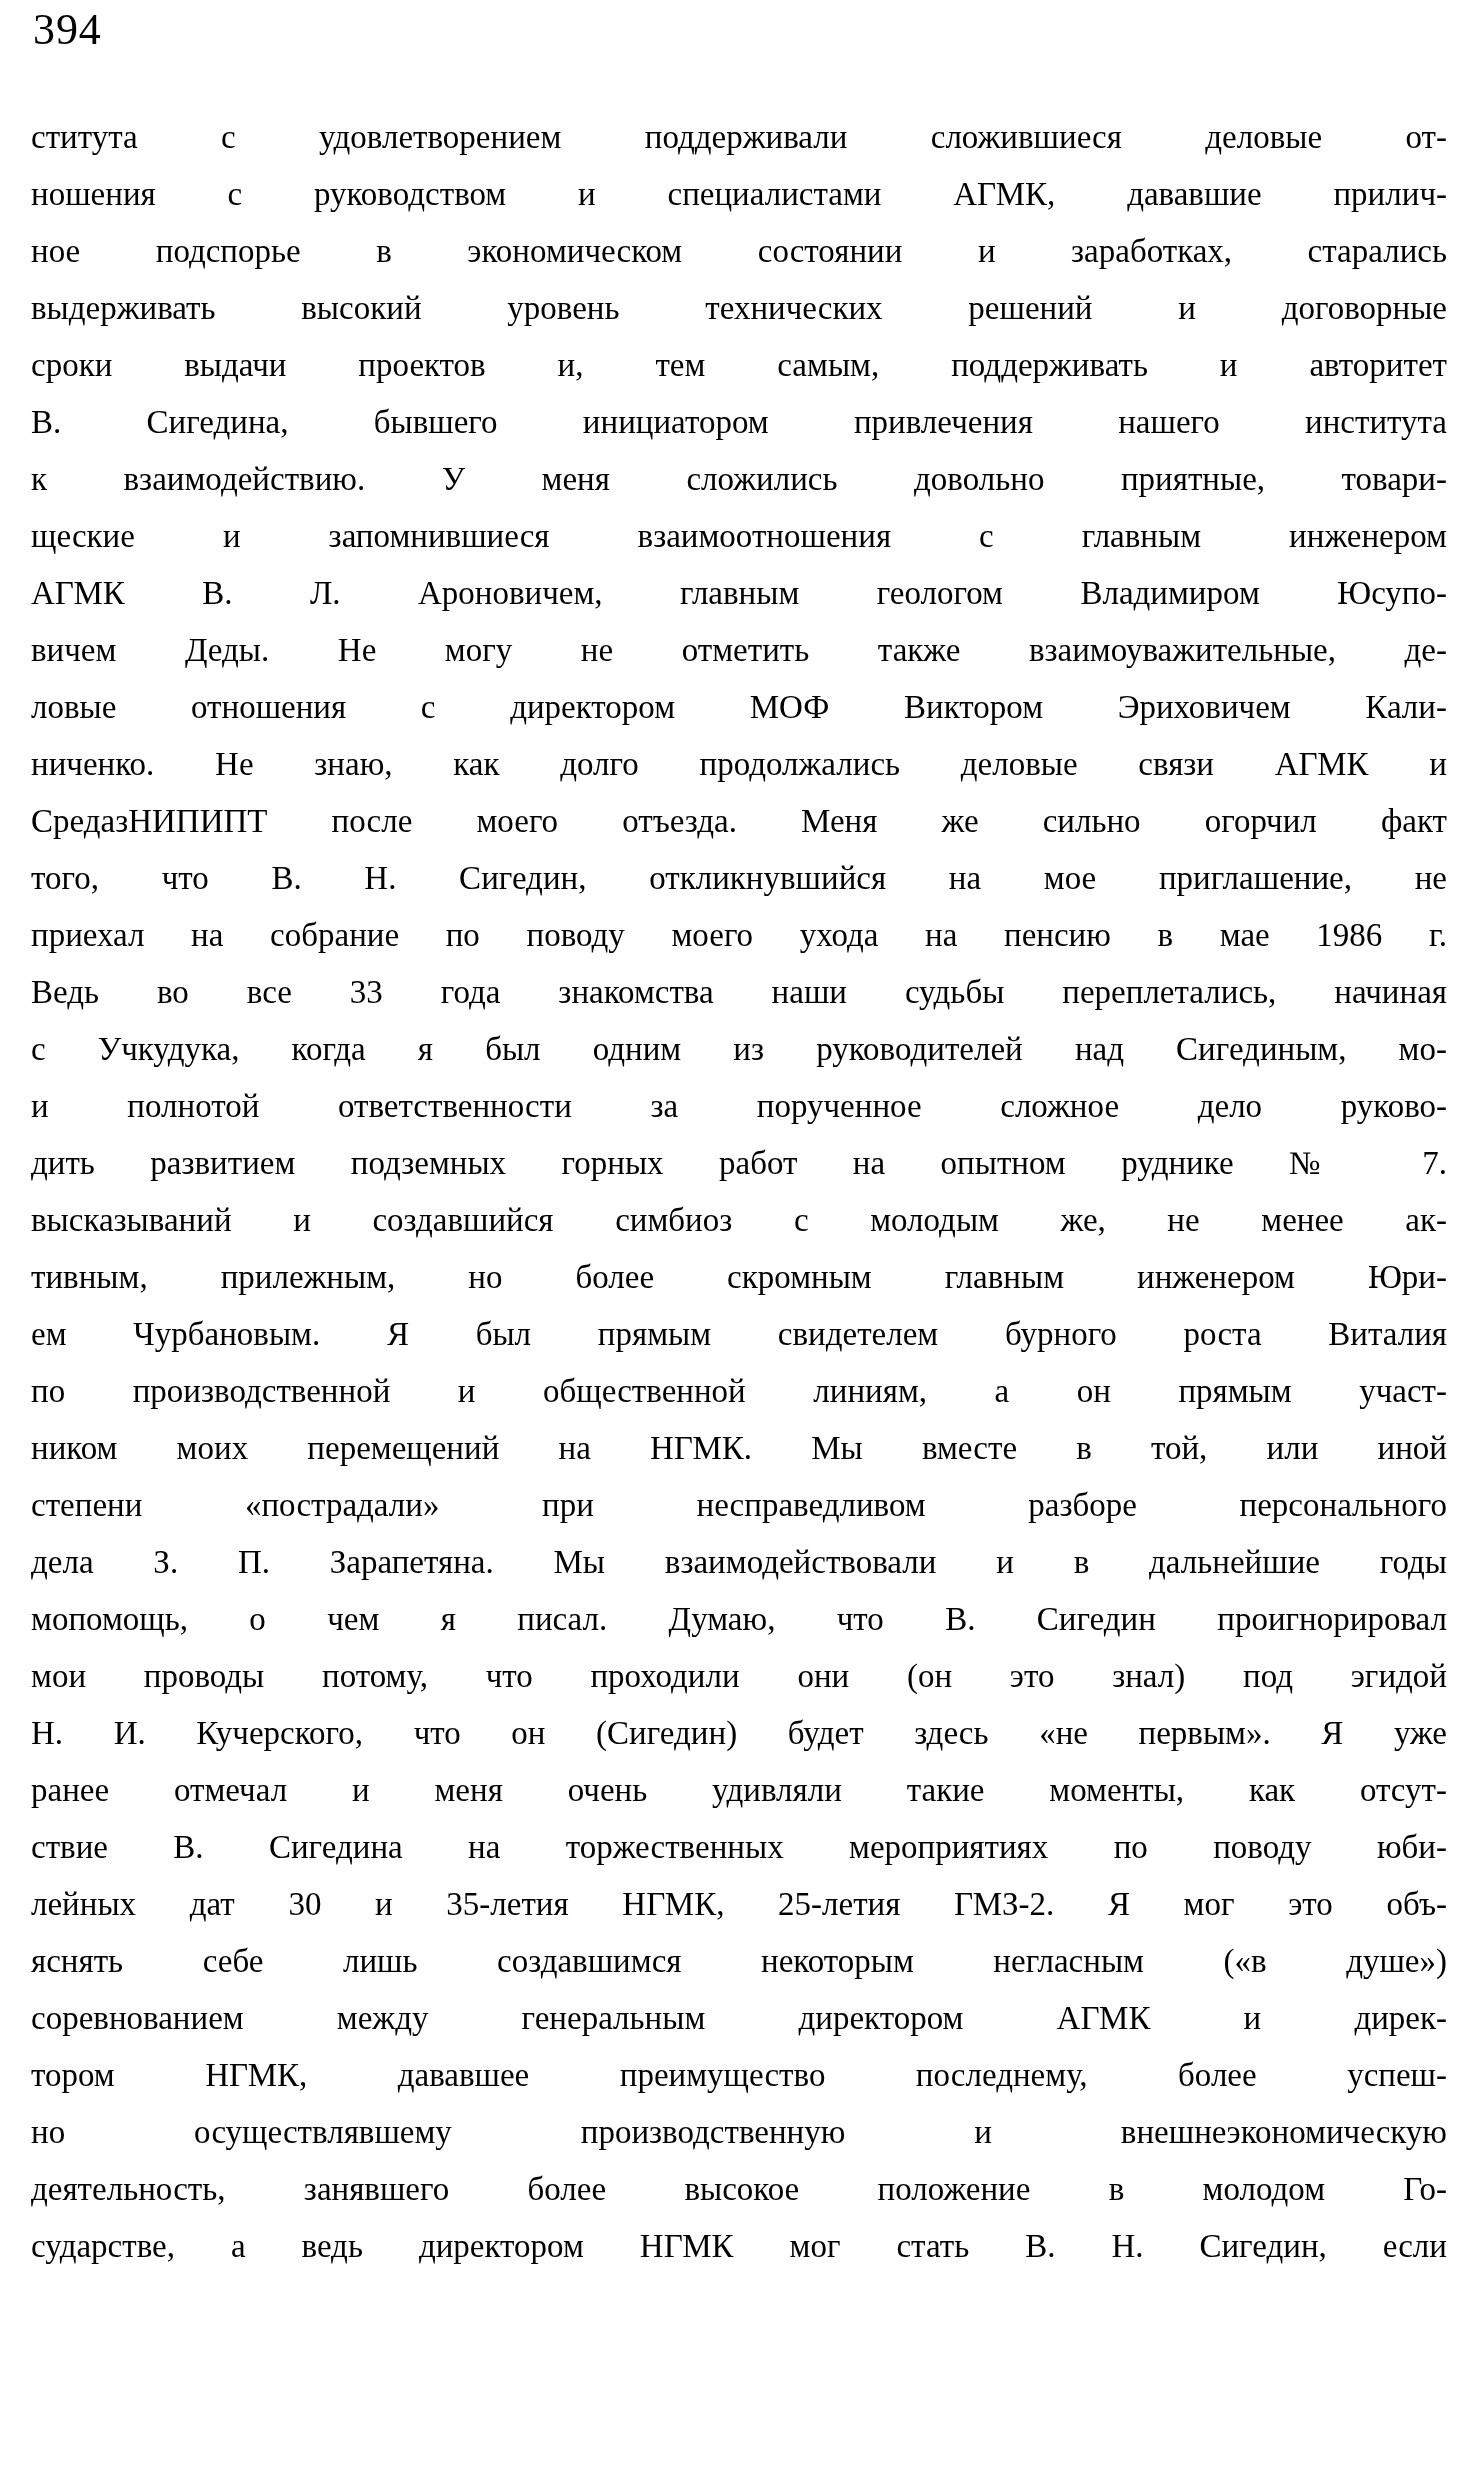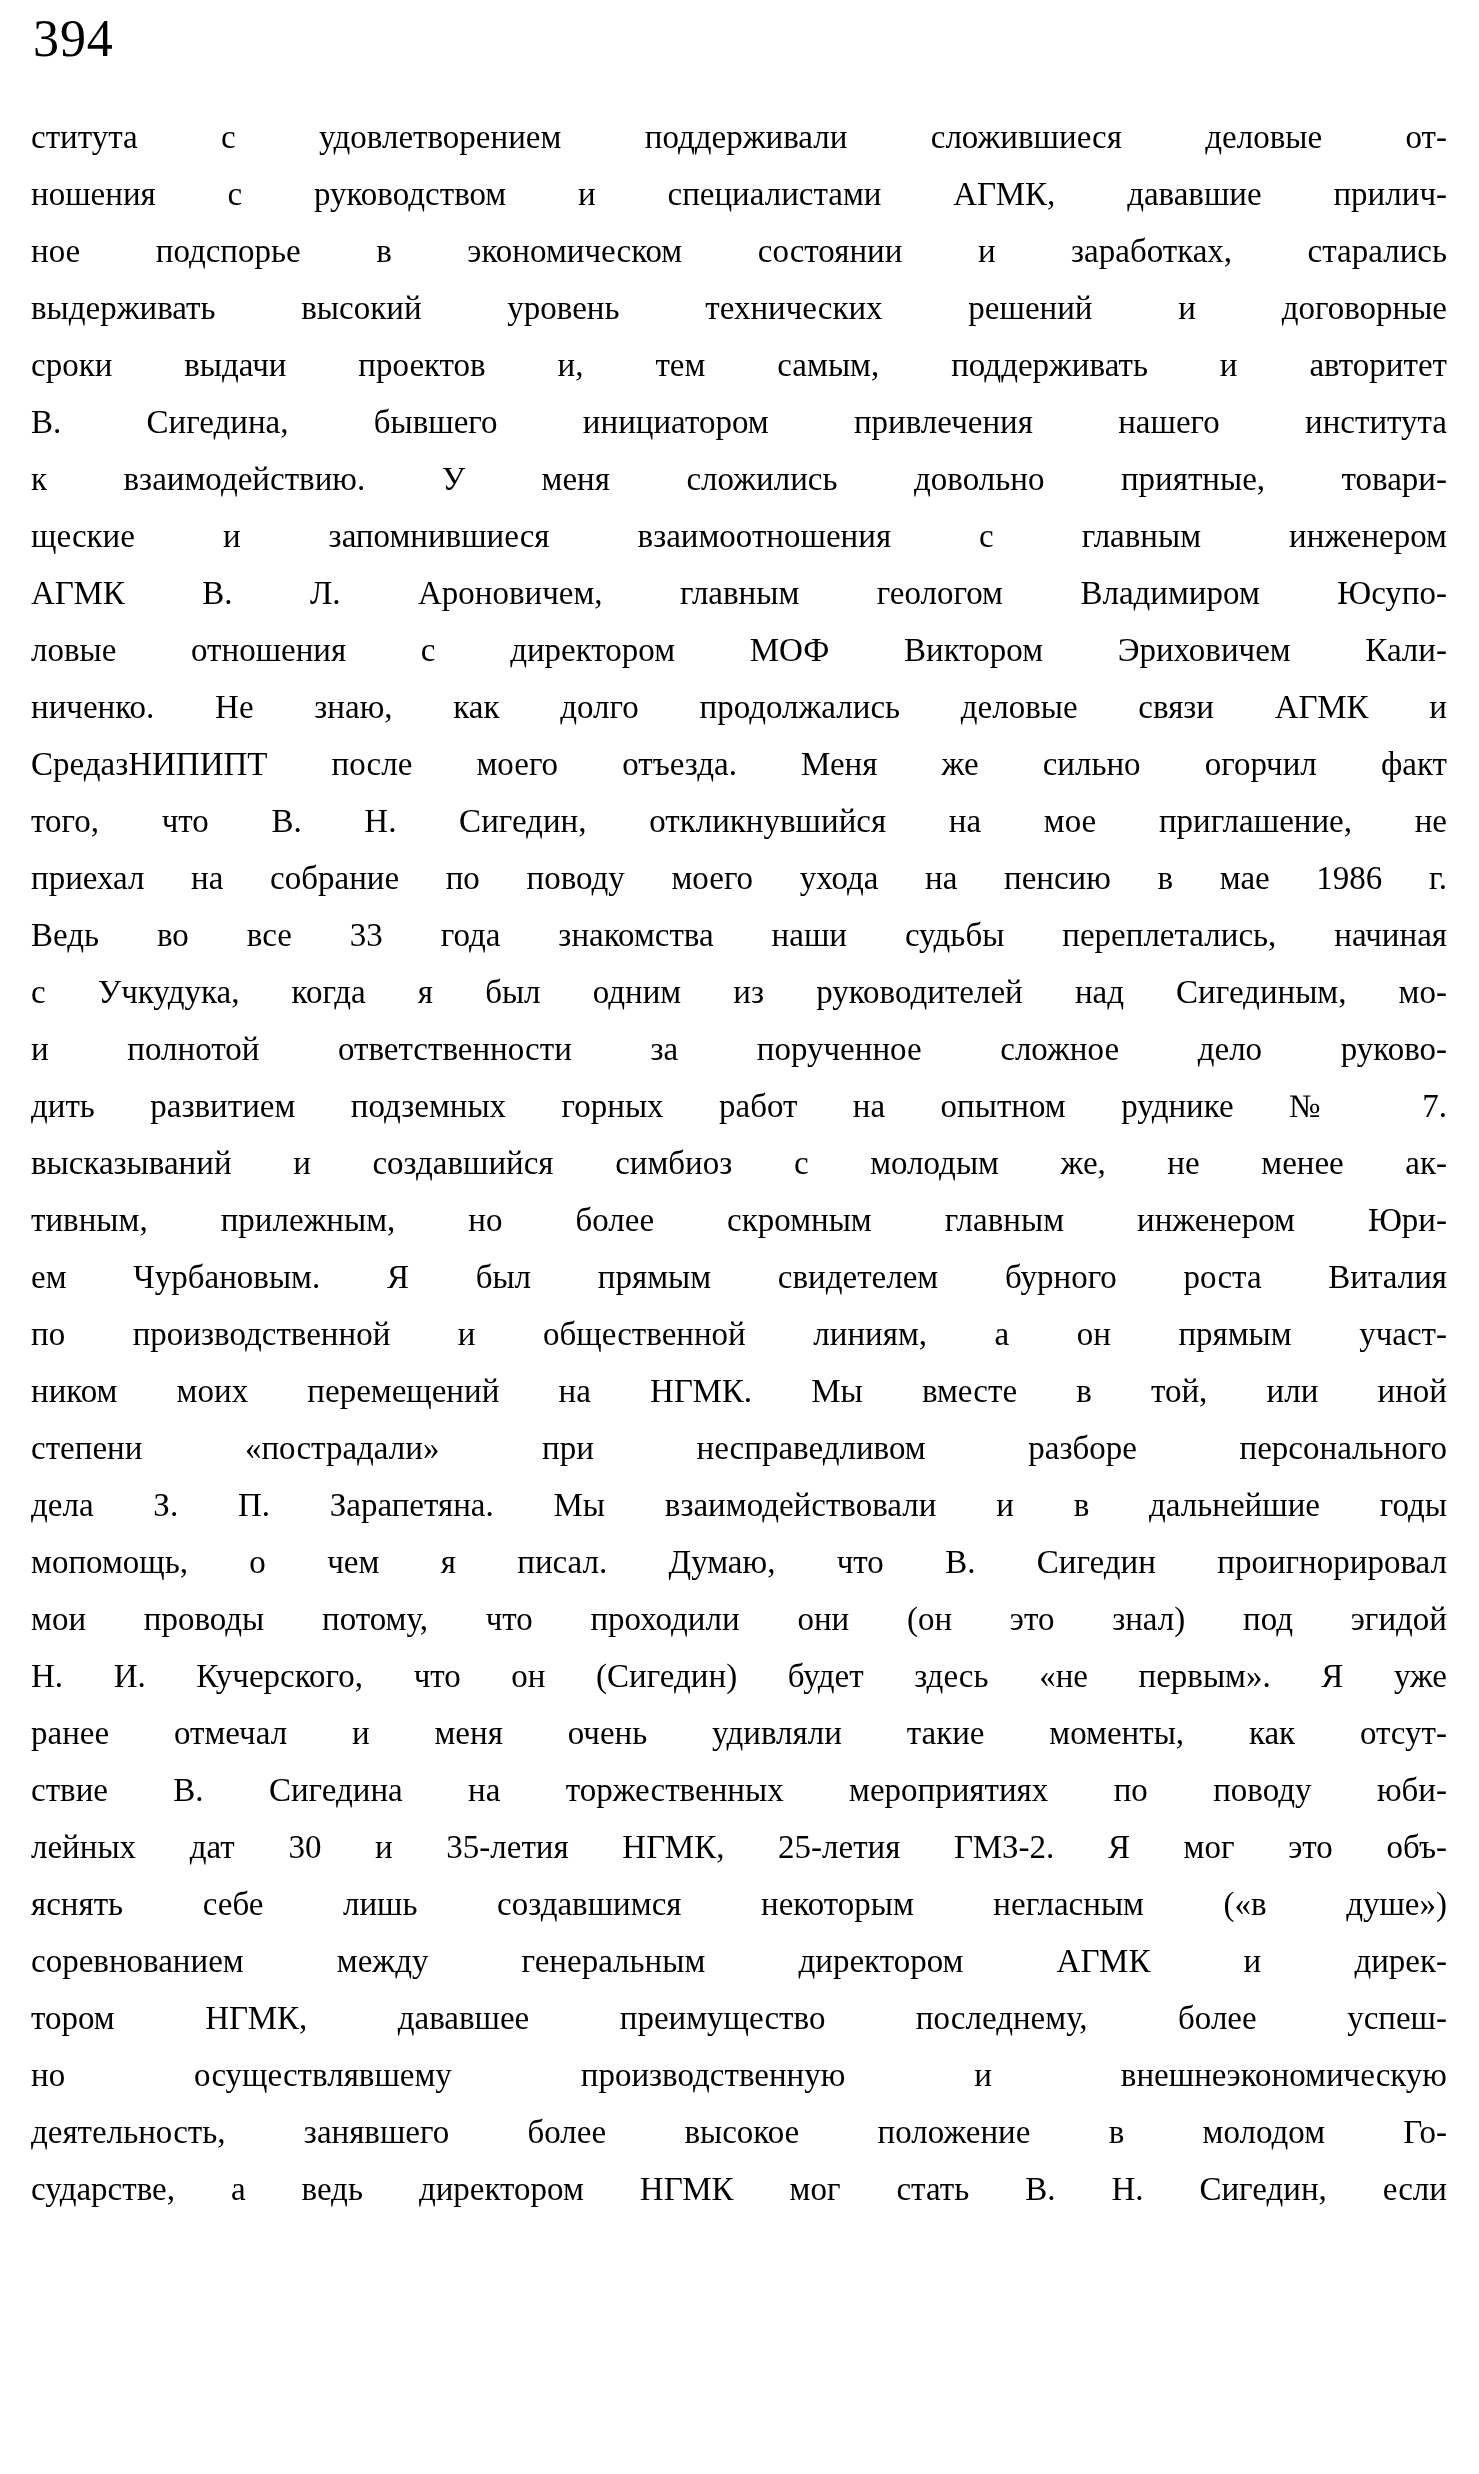--- a/index.html
+++ b/index.html
@@ -12,22 +12,22 @@
     width: 1479px;
     height: 2475px;
     background: #ffffff;
     color: #000000;
     font-family: "Liberation Serif", "DejaVu Serif", serif;
     overflow: hidden;
   }
   .page-number {
     position: absolute;
     left: 33px;
-    top: 14px;
-    font-size: 52px;
+    top: 5px;
+    font-size: 44px;
     line-height: 50px;
     letter-spacing: 0.9px;
     font-weight: 400;
   }
   .body-text {
     position: absolute;
     left: 31px;
     top: 109px;
     width: 1416px;
   }
@@ -50,20 +50,21 @@
   <div class="body-text">
       <div class="text-line">ститута с удовлетворением поддерживали сложившиеся деловые от-</div>
       <div class="text-line">ношения с руководством и специалистами АГМК, дававшие прилич-</div>
       <div class="text-line">ное подспорье в экономическом состоянии и заработках, старались</div>
       <div class="text-line">выдерживать высокий уровень технических решений и договорные</div>
       <div class="text-line">сроки выдачи проектов и, тем самым, поддерживать и авторитет</div>
       <div class="text-line">В. Сигедина, бывшего инициатором привлечения нашего института</div>
       <div class="text-line">к взаимодействию. У меня сложились довольно приятные, товари-</div>
       <div class="text-line">щеские и запомнившиеся взаимоотношения с главным инженером</div>
       <div class="text-line">АГМК В. Л. Ароновичем, главным геологом Владимиром Юсупо-</div>
+      <div class="text-line">вичем Деды. Не могу не отметить также взаимоуважительные, де-</div>
       <div class="text-line">ловые отношения с директором МОФ Виктором Эриховичем Кали-</div>
       <div class="text-line">ниченко. Не знаю, как долго продолжались деловые связи АГМК и</div>
       <div class="text-line">СредазНИПИПТ после моего отъезда. Меня же сильно огорчил факт</div>
       <div class="text-line">того, что В. Н. Сигедин, откликнувшийся на мое приглашение, не</div>
       <div class="text-line">приехал на собрание по поводу моего ухода на пенсию в мае 1986 г.</div>
       <div class="text-line">Ведь во все 33 года знакомства наши судьбы переплетались, начиная</div>
       <div class="text-line">с Учкудука, когда я был одним из руководителей над Сигединым, мо-</div>
       <div class="text-line">и полнотой ответственности за порученное сложное дело руково-</div>
       <div class="text-line">дить развитием подземных горных работ на опытном руднике № 7.</div>
       <div class="text-line">высказываний и создавшийся симбиоз с молодым же, не менее ак-</div>

